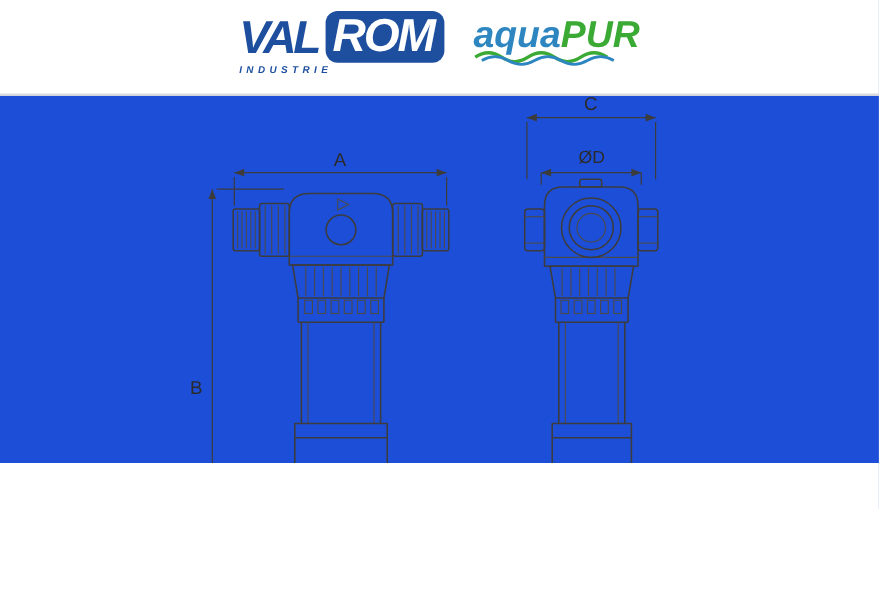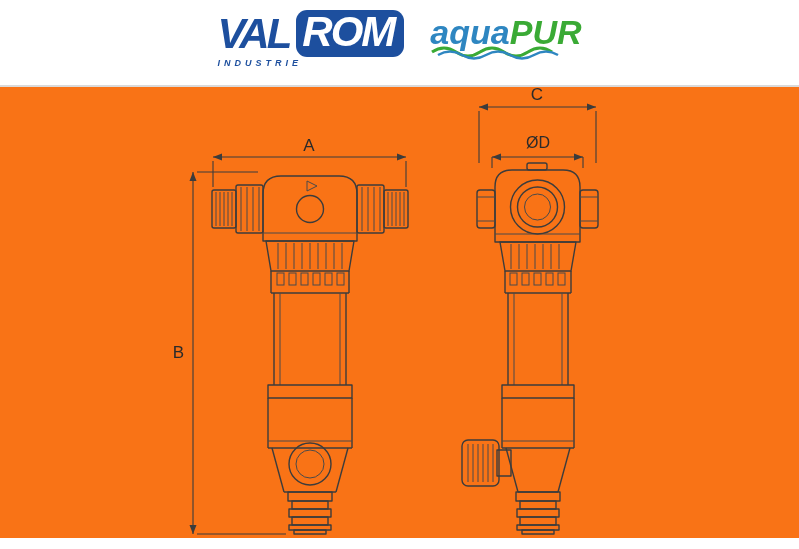--- a/index.html
+++ b/index.html
@@ -1,18 +1,18 @@
 <!DOCTYPE html>
 <html><head>
 <meta charset="utf-8">
 <style>
   * { margin:0; padding:0; box-sizing:border-box; }
   html,body { background:#ffffff; }
   .page {
-    position:relative; width:799px; height:538px; background:#f97316;
+    position:relative; width:799px; height:421px; background:#1d4ed8;
     font-family:"Liberation Sans", sans-serif; overflow:hidden;
   }
   .header {
     position:absolute; top:0; left:0; width:100%; height:87px;
     background:#ffffff; border-bottom:2px solid #dadada; z-index:2;
   }
   .logos { display:flex; justify-content:center; align-items:flex-start; gap:26px; padding-top:10px; }
   .valrom-main { display:flex; align-items:center; }
   .val {
     font-size:42px; line-height:1; font-weight:bold; font-style:italic;

